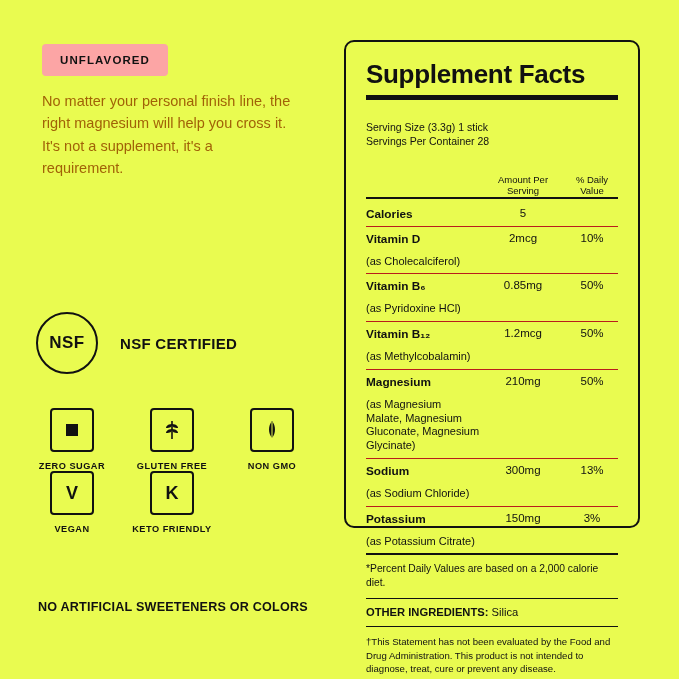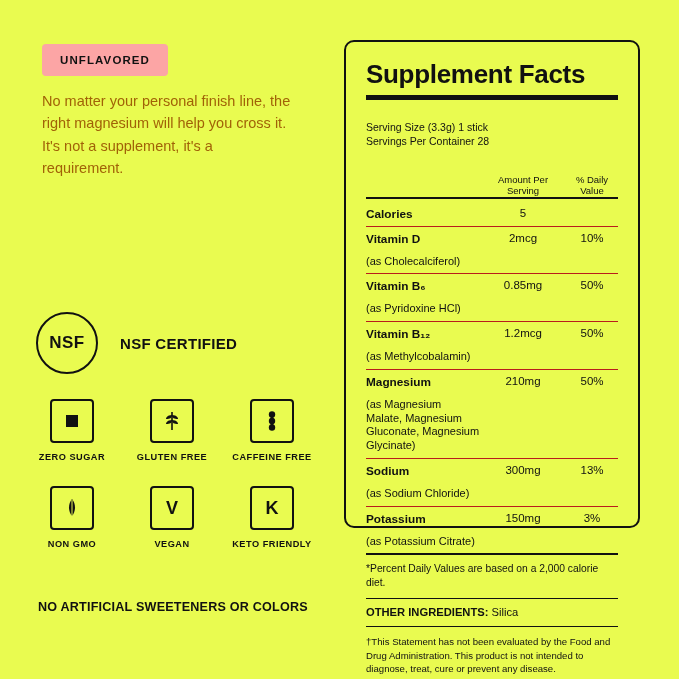--- a/index.html
+++ b/index.html
@@ -79,25 +79,24 @@
   .nsf-text {
     font-size: 15px;
     font-weight: bold;
     letter-spacing: 0.3px;
   }
 
   
   .icon-grid {
     position: absolute;
     left: 22px;
-    top: 399px;
+    top: 408px;
     width: 300px;
     display: grid;
     grid-template-columns: repeat(3, 100px);
-    row-gap: 24px;
   }
   .icon-cell {
     display: flex;
     flex-direction: column;
     align-items: center;
   }
   .icon-box {
     width: 40px;
     height: 40px;
     border: 2px solid #111111;
@@ -239,31 +238,20 @@
           <line x1="11" y1="3" x2="11" y2="21" stroke="#111111" stroke-width="1.6"></line>
           <path d="M11 6 C6 6, 5 9, 5 10 C9 10, 11 9, 11 6 Z" fill="#111111"></path>
           <path d="M11 6 C16 6, 17 9, 17 10 C13 10, 11 9, 11 6 Z" fill="#111111"></path>
           <path d="M11 11 C6 11, 5 14, 5 15 C9 15, 11 14, 11 11 Z" fill="#111111"></path>
           <path d="M11 11 C16 11, 17 14, 17 15 C13 15, 11 14, 11 11 Z" fill="#111111"></path>
         </svg>
       </div>
       <div class="icon-label">GLUTEN FREE</div>
     </div>
 
-    <div class="icon-cell">
-      <div class="icon-box">
-        <svg width="20" height="24" viewBox="0 0 20 24" aria-hidden="true">
-          <circle cx="10" cy="5.5" r="3.2" fill="#111111"></circle>
-          <circle cx="10" cy="12" r="3.2" fill="#111111"></circle>
-          <circle cx="10" cy="18.5" r="3.2" fill="#111111"></circle>
-          <rect x="8.6" y="4" width="2.8" height="16" fill="#111111"></rect>
-        </svg>
-      </div>
-      <div class="icon-label">CAFFEINE FREE</div>
-    </div>
 
     <div class="icon-cell">
       <div class="icon-box">
         <svg width="18" height="24" viewBox="0 0 18 24" aria-hidden="true">
           <path d="M9 3 C13 8, 13 15, 9 20 C5 15, 5 8, 9 3 Z" fill="#111111"></path>
           <line x1="9" y1="4" x2="9" y2="21" stroke="#e9fb50" stroke-width="1"></line>
         </svg>
       </div>
       <div class="icon-label">NON GMO</div>
     </div>

